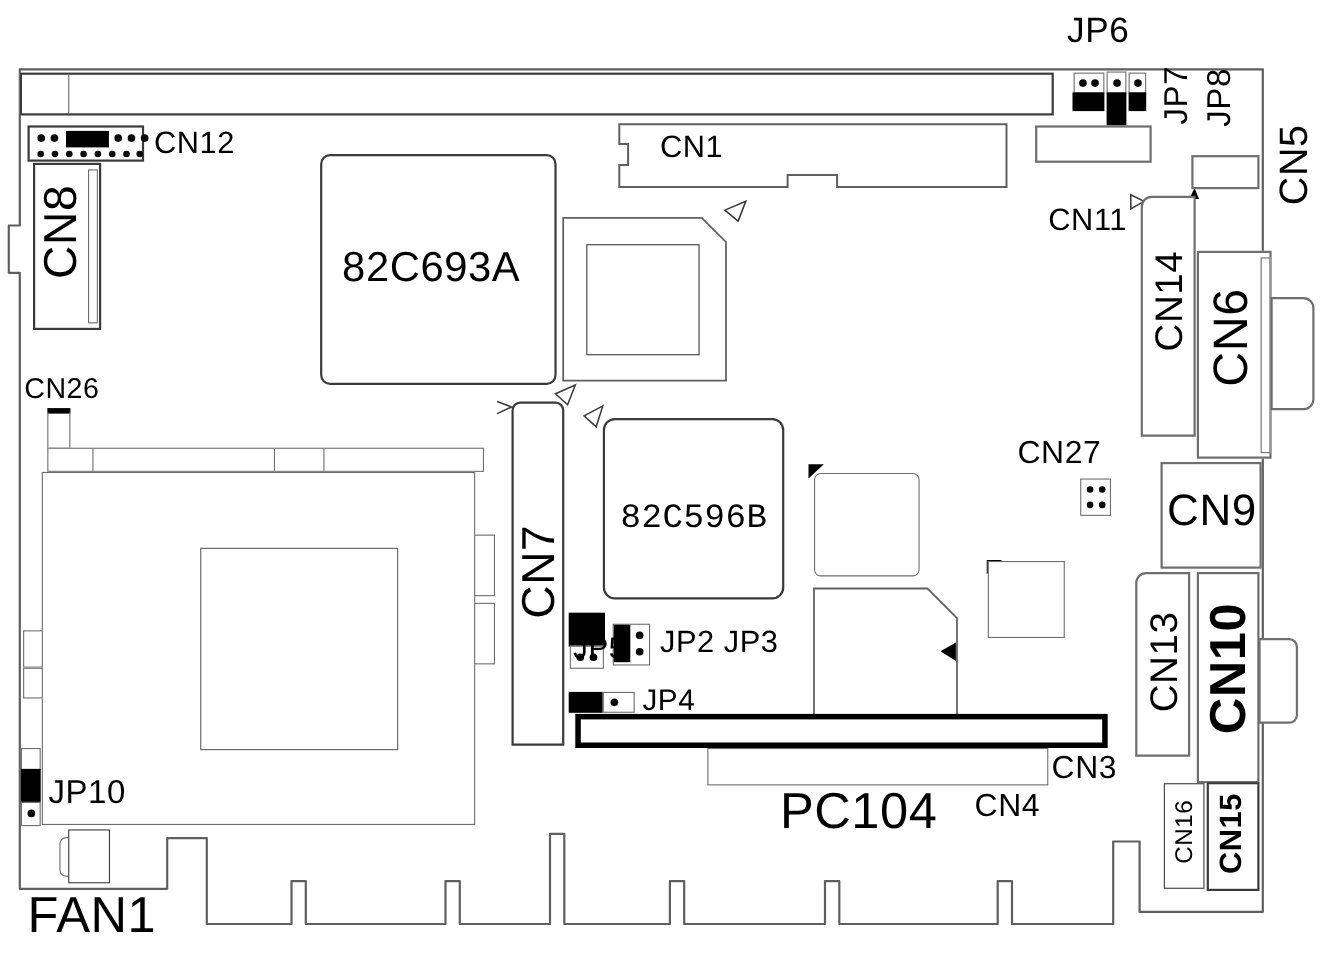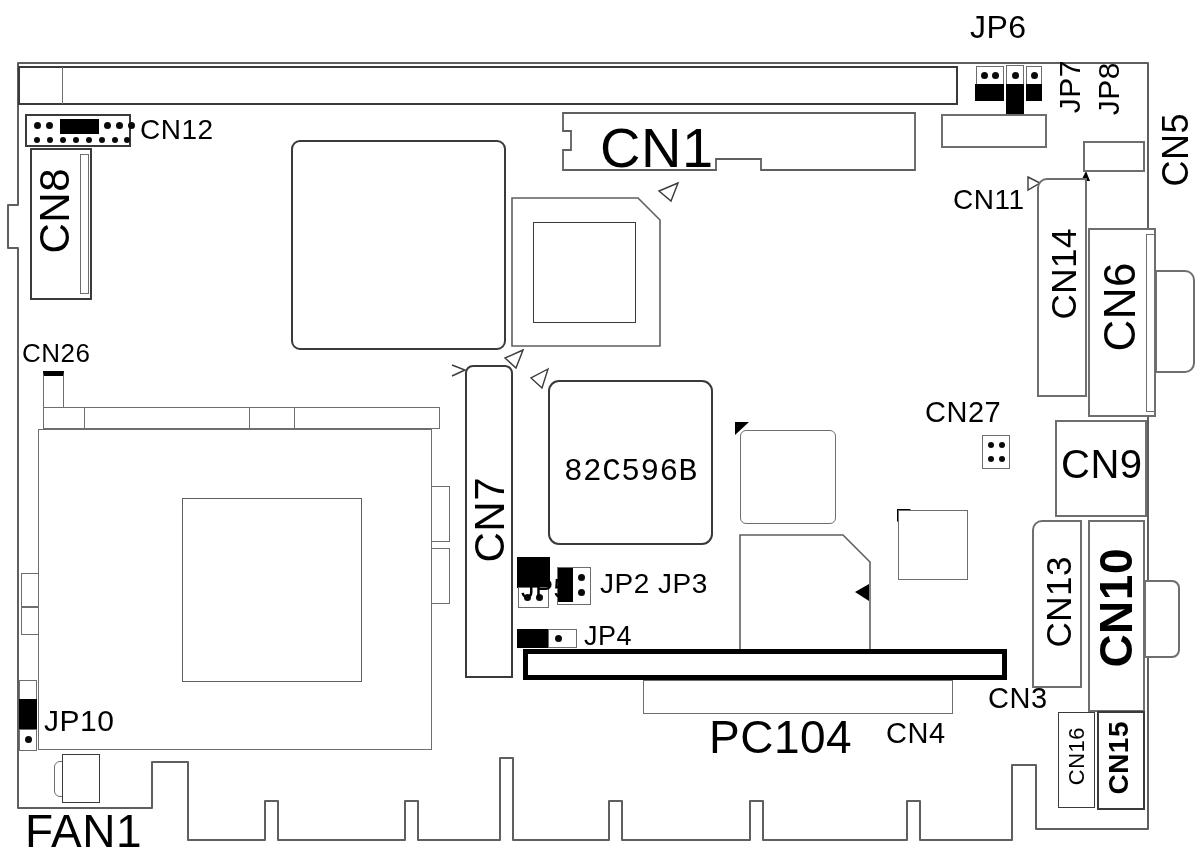--- a/index.html
+++ b/index.html
@@ -41,21 +41,21 @@
     <polygon points="735,435 735,422 749,422" fill="#000"></polygon>
     <polygon points="897,522 897,509 911,509" fill="#000"></polygon>
     <polygon points="869,584 869,601 855,592" fill="#000"></polygon>
     <polygon points="1081,181 1090,181 1086,171" fill="#000"></polygon>
     <polygon points="644,676 653,676 648,683" fill="#fff" stroke="#5f5f5f" stroke-width="1"></polygon>
   </svg>
 
   <div class="boxd" style="left:18px;top:66px;width:940px;height:39px;"></div>
   <div class="line" style="left:62px;top:67px;width:1px;height:37px;"></div>
 
-  <div class="lbl" style="left:600px;top:120px;font-size:56px;">CN1</div>
+  <div class="lbl" style="left:600px;top:120px;font-size:28px;">CN1</div>
 
   <div class="boxd" style="left:25px;top:114px;width:106px;height:33px;">
     <div class="dot" style="left:7px;top:6px;"></div>
       <div class="dot" style="left:19px;top:6px;"></div>
     <div class="blk" style="left:33px;top:3px;width:39px;height:15px;"></div>
     <div class="dot" style="left:77px;top:6px;"></div>
       <div class="dot" style="left:89px;top:6px;"></div>
       <div class="dot" style="left:101px;top:6px;"></div>
     <div class="dot dd" style="left:7px;top:21px;"></div>
       <div class="dot dd" style="left:20px;top:21px;"></div>
@@ -66,20 +66,21 @@
       <div class="dot dd" style="left:85px;top:21px;"></div>
       <div class="dot dd" style="left:97px;top:21px;"></div>
   </div>
   <div class="lbl" style="left:140px;top:116px;font-size:28px;">CN12</div>
 
   <div class="boxd" style="left:30px;top:148px;width:62px;height:152px;"></div>
   <div class="box thin" style="left:80px;top:154px;width:9px;height:140px;"></div>
   <div class="lbl rot" style="left:34px;top:168px;font-size:42px;">CN8</div>
 
   <div class="boxd" style="left:291px;top:140px;width:215px;height:210px;border-radius:9px;"></div>
+  <div class="lbl" style="left:311px;top:224px;font-size:38px;">82C693A</div>
 
   <div class="box thin" style="left:533px;top:222px;width:103px;height:101px;border-color:#3a3a3a;"></div>
 
   <div class="lbl" style="left:970px;top:11px;font-size:32px;">JP6</div>
   <div class="box thin" style="left:976px;top:66px;width:28px;height:19px;">
     <div class="dot" style="left:4px;top:5px;"></div>
       <div class="dot" style="left:15px;top:5px;"></div>
   </div>
   <div class="blk" style="left:975px;top:84px;width:29px;height:17px;"></div>
   <div class="box thin" style="left:1006px;top:65px;width:18px;height:20px;">
@@ -166,21 +167,21 @@
   <div class="lbl" style="left:600px;top:570px;font-size:28px;">JP2 JP3</div>
   <div class="lbl" style="left:521px;top:576px;font-size:27px;">JP5</div>
   <div class="blk" style="left:517px;top:629px;width:31px;height:19px;"></div>
   <div class="box thin" style="left:548px;top:629px;width:29px;height:19px;">
     <div class="dot" style="left:6px;top:5px;"></div>
   </div>
   <div class="lbl" style="left:584px;top:623px;font-size:27px;">JP4</div>
 
   <div style="position:absolute;left:523px;top:649px;width:484px;height:31px;border:5px solid #000;background:#fff;box-sizing:border-box;"></div>
   <div class="box thin" style="left:643px;top:680px;width:310px;height:34px;"></div>
-  <div class="lbl" style="left:956px;top:684px;font-size:29px;margin-left:32px;">CN3</div>
+  <div class="lbl" style="left:956px;top:684px;font-size:29px;">CN3</div>
   <div class="lbl" style="left:886px;top:719px;font-size:29px;">CN4</div>
   <div class="lbl" style="left:709px;top:714px;font-size:46px;">PC104</div>
 
   <div class="box thin" style="left:19px;top:680px;width:18px;height:20px;"></div>
   <div class="blk" style="left:19px;top:699px;width:18px;height:31px;"></div>
   <div class="box thin" style="left:19px;top:729px;width:18px;height:22px;">
     <div class="dot" style="left:5px;top:6px;"></div>
   </div>
   <div class="lbl" style="left:44px;top:706px;font-size:30px;">JP10</div>
 

